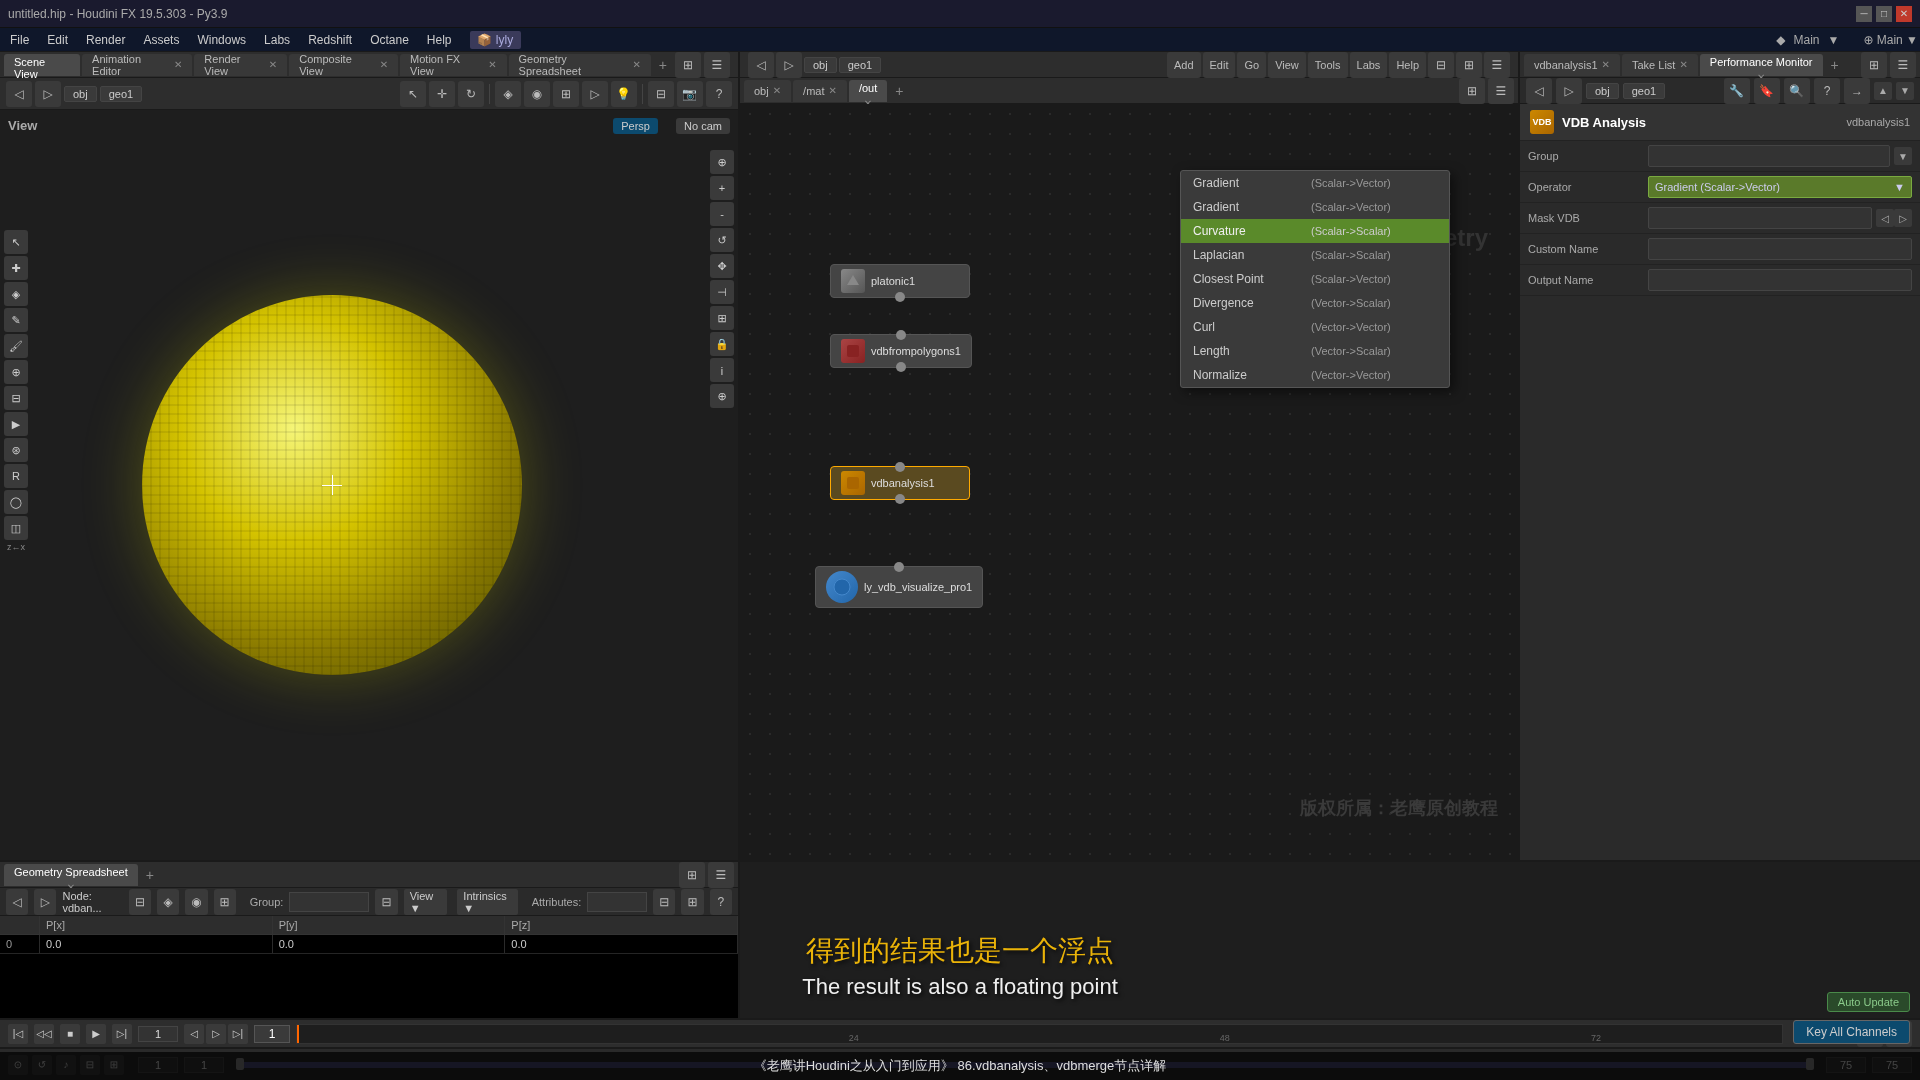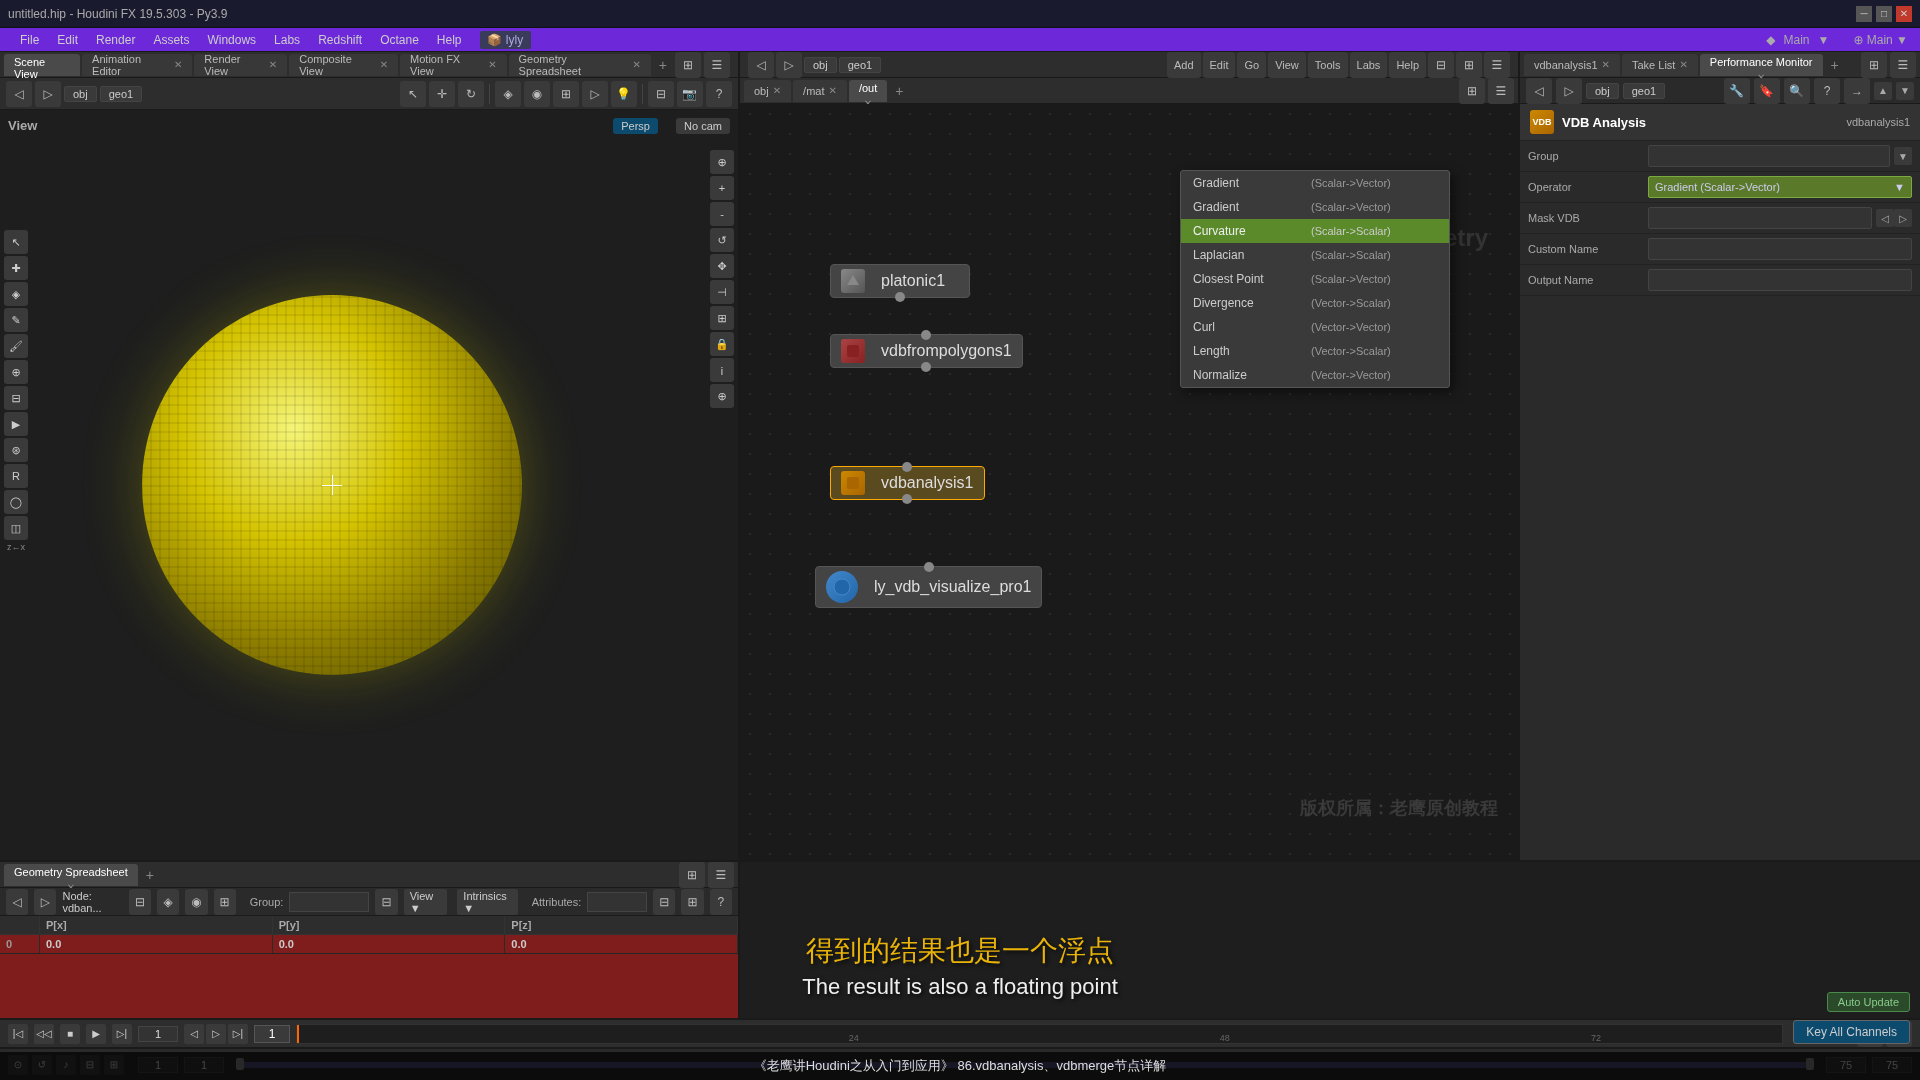--- a/index.html
+++ b/index.html
@@ -42,24 +42,24 @@
       cursor: pointer;
       display: flex;
       align-items: center;
       justify-content: center;
     }
     #title-bar .close-btn { background: #c0392b; }
 
     
     #menu-bar {
       height: 24px;
-      background: #6d28d9;
-      display: flex;
-      align-items: center;
-      padding: 0 12px;
+      background: #0f172a;
+      display: flex;
+      align-items: center;
+      padding: 0 2px;
       gap: 2px;
       border-bottom: 1px solid #1a1a1a;
     }
     .menu-item {
       padding: 2px 8px;
       color: #ccc;
       cursor: pointer;
       font-size: 12px;
       border-radius: 2px;
     }
@@ -293,25 +293,25 @@
       font-weight: bold;
     }
 
     
     .node {
       position: absolute;
       background: #444;
       border: 1px solid #555;
       border-radius: 4px;
       padding: 4px 10px;
-      font-size: 16px;
+      font-size: 11px;
       color: #ddd;
       display: flex;
       align-items: center;
-      gap: 16px;
+      gap: 6px;
       cursor: pointer;
       min-width: 140px;
     }
     .node.selected { border-color: #ffaa00; background: #5a4a20; }
     .node-icon {
       width: 24px;
       height: 24px;
       border-radius: 3px;
       display: flex;
       align-items: center;
@@ -483,23 +483,22 @@
       background: #2a2a2a;
       display: flex;
       align-items: center;
       padding: 0 6px;
       gap: 6px;
       border-bottom: 1px solid #1a1a1a;
       font-size: 11px;
     }
     .spreadsheet-table {
       flex: 1;
-      background: #7f1d1d;
+      background: #000000;
       overflow: hidden;
-      font-weight: bold;
     }
     .ss-header {
       display: flex;
       background: #2d2d2d;
       border-bottom: 1px solid #333;
     }
     .ss-col {
       flex: 1;
       padding: 3px 6px;
       font-size: 11px;

